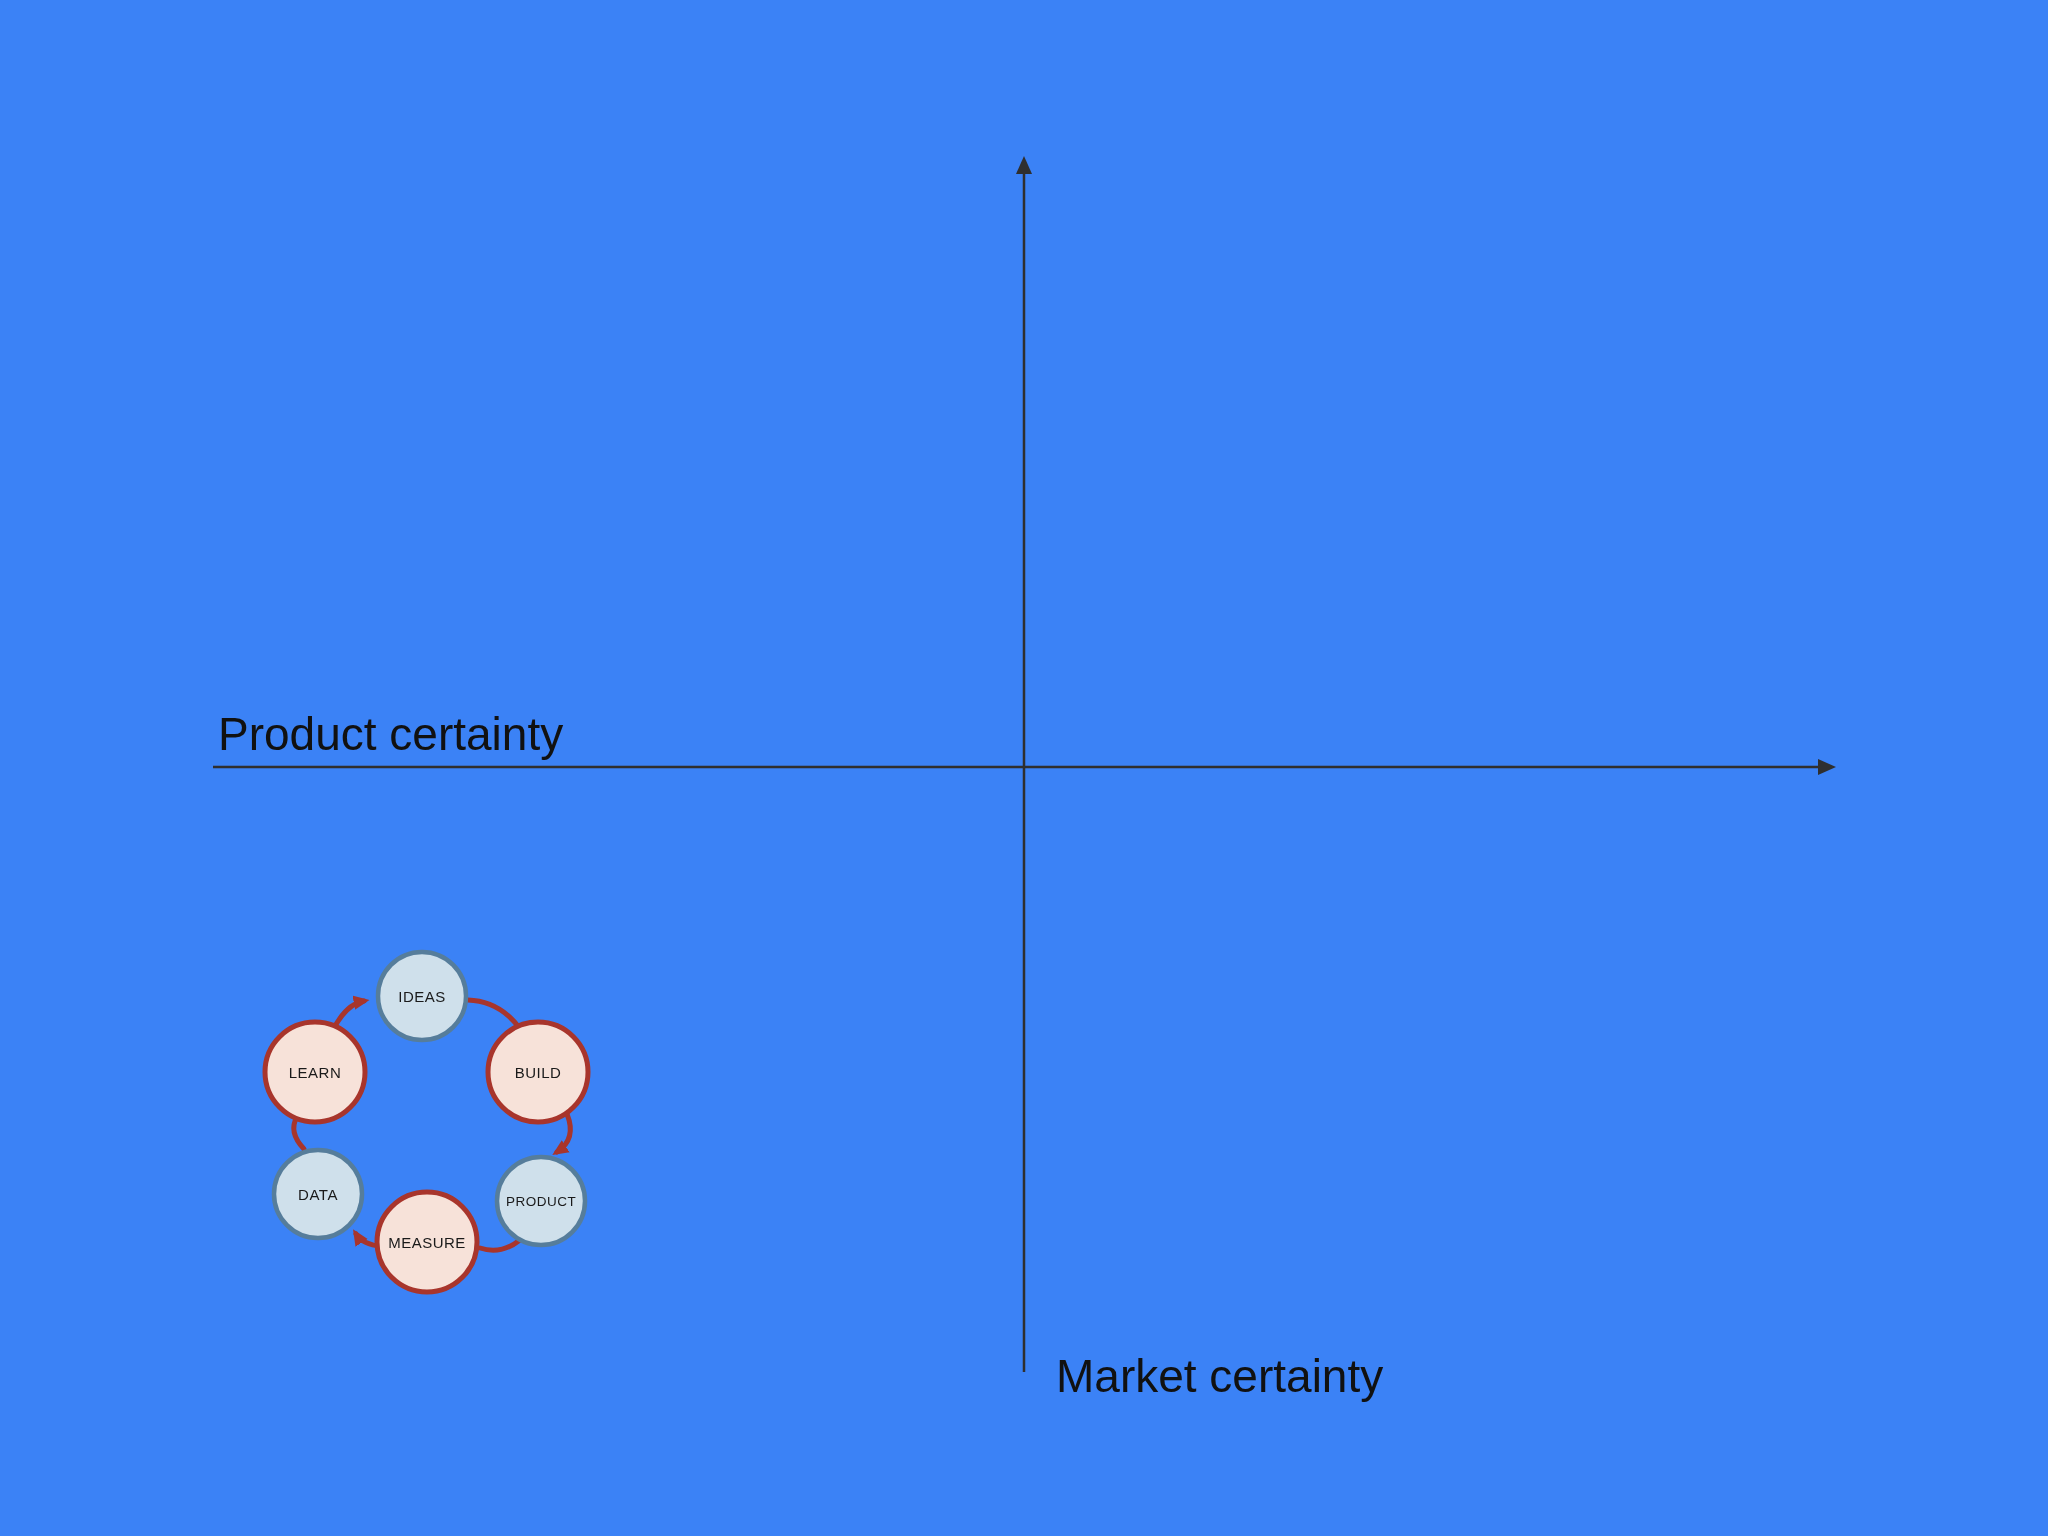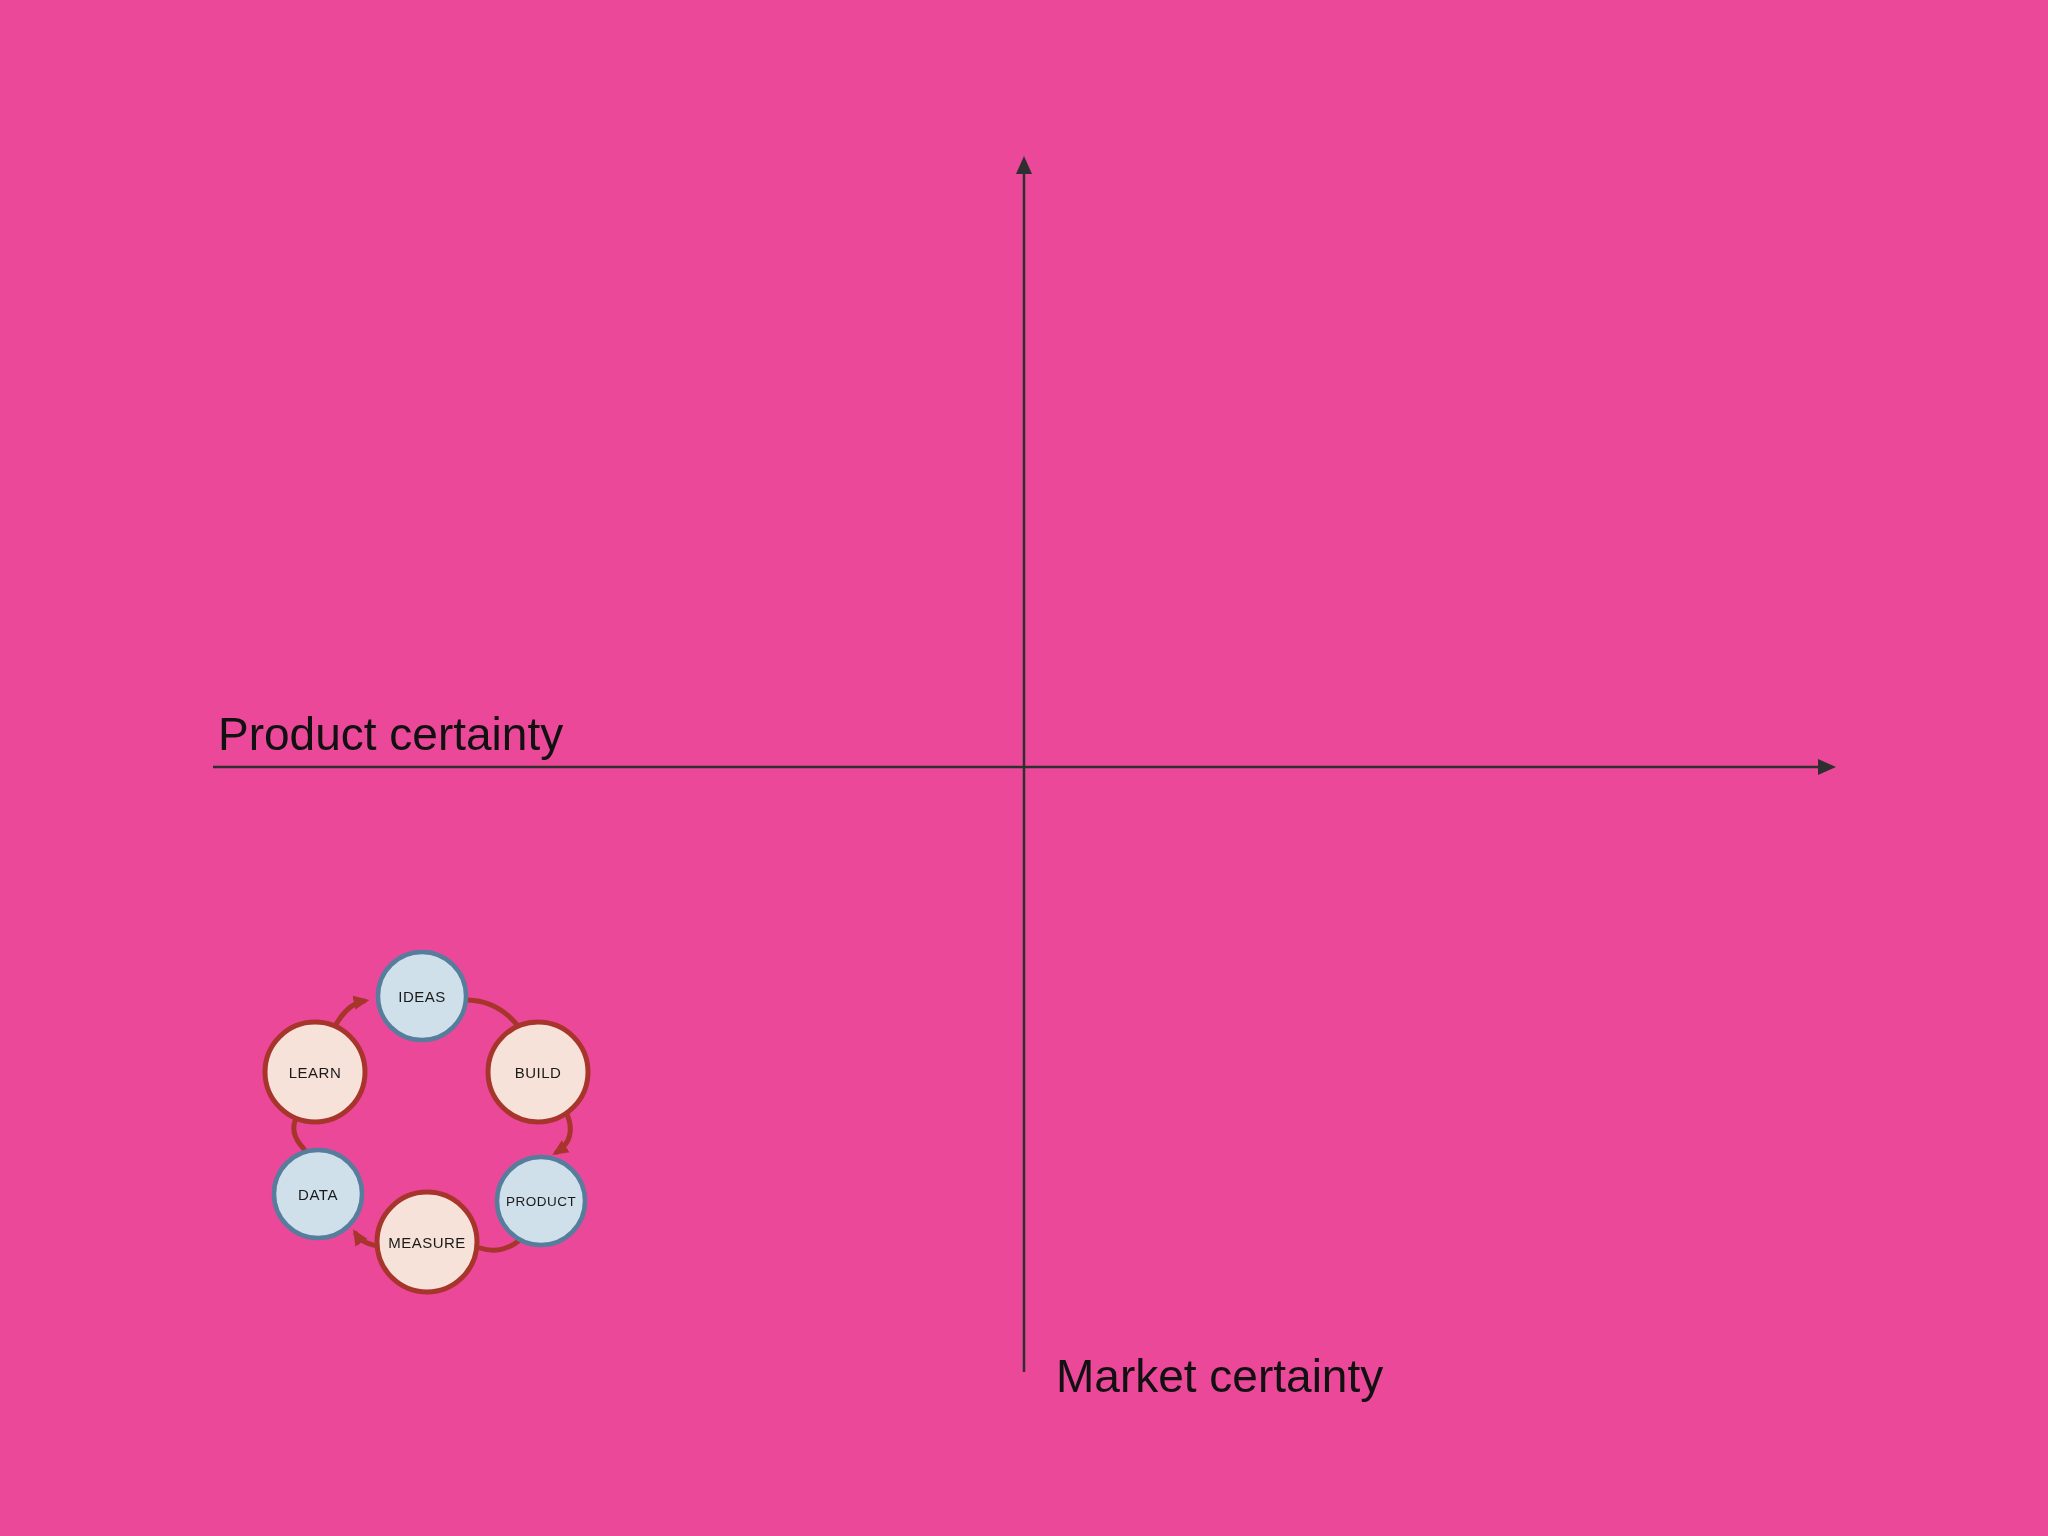--- a/index.html
+++ b/index.html
@@ -4,21 +4,21 @@
 <style>
   html, body {
     margin: 0;
     padding: 0;
     background: #ffffff;
   }
   .canvas {
     position: relative;
     width: 2048px;
     height: 1536px;
-    background: #ec4899;
+    background: #3b82f6;
     overflow: hidden;
     font-family: "Liberation Sans", sans-serif;
   }
   .scene {
     position: absolute;
     inset: 0;
   }
   .axis-line {
     stroke: var(--axis-color, #333333);
     stroke-width: 2.5;

